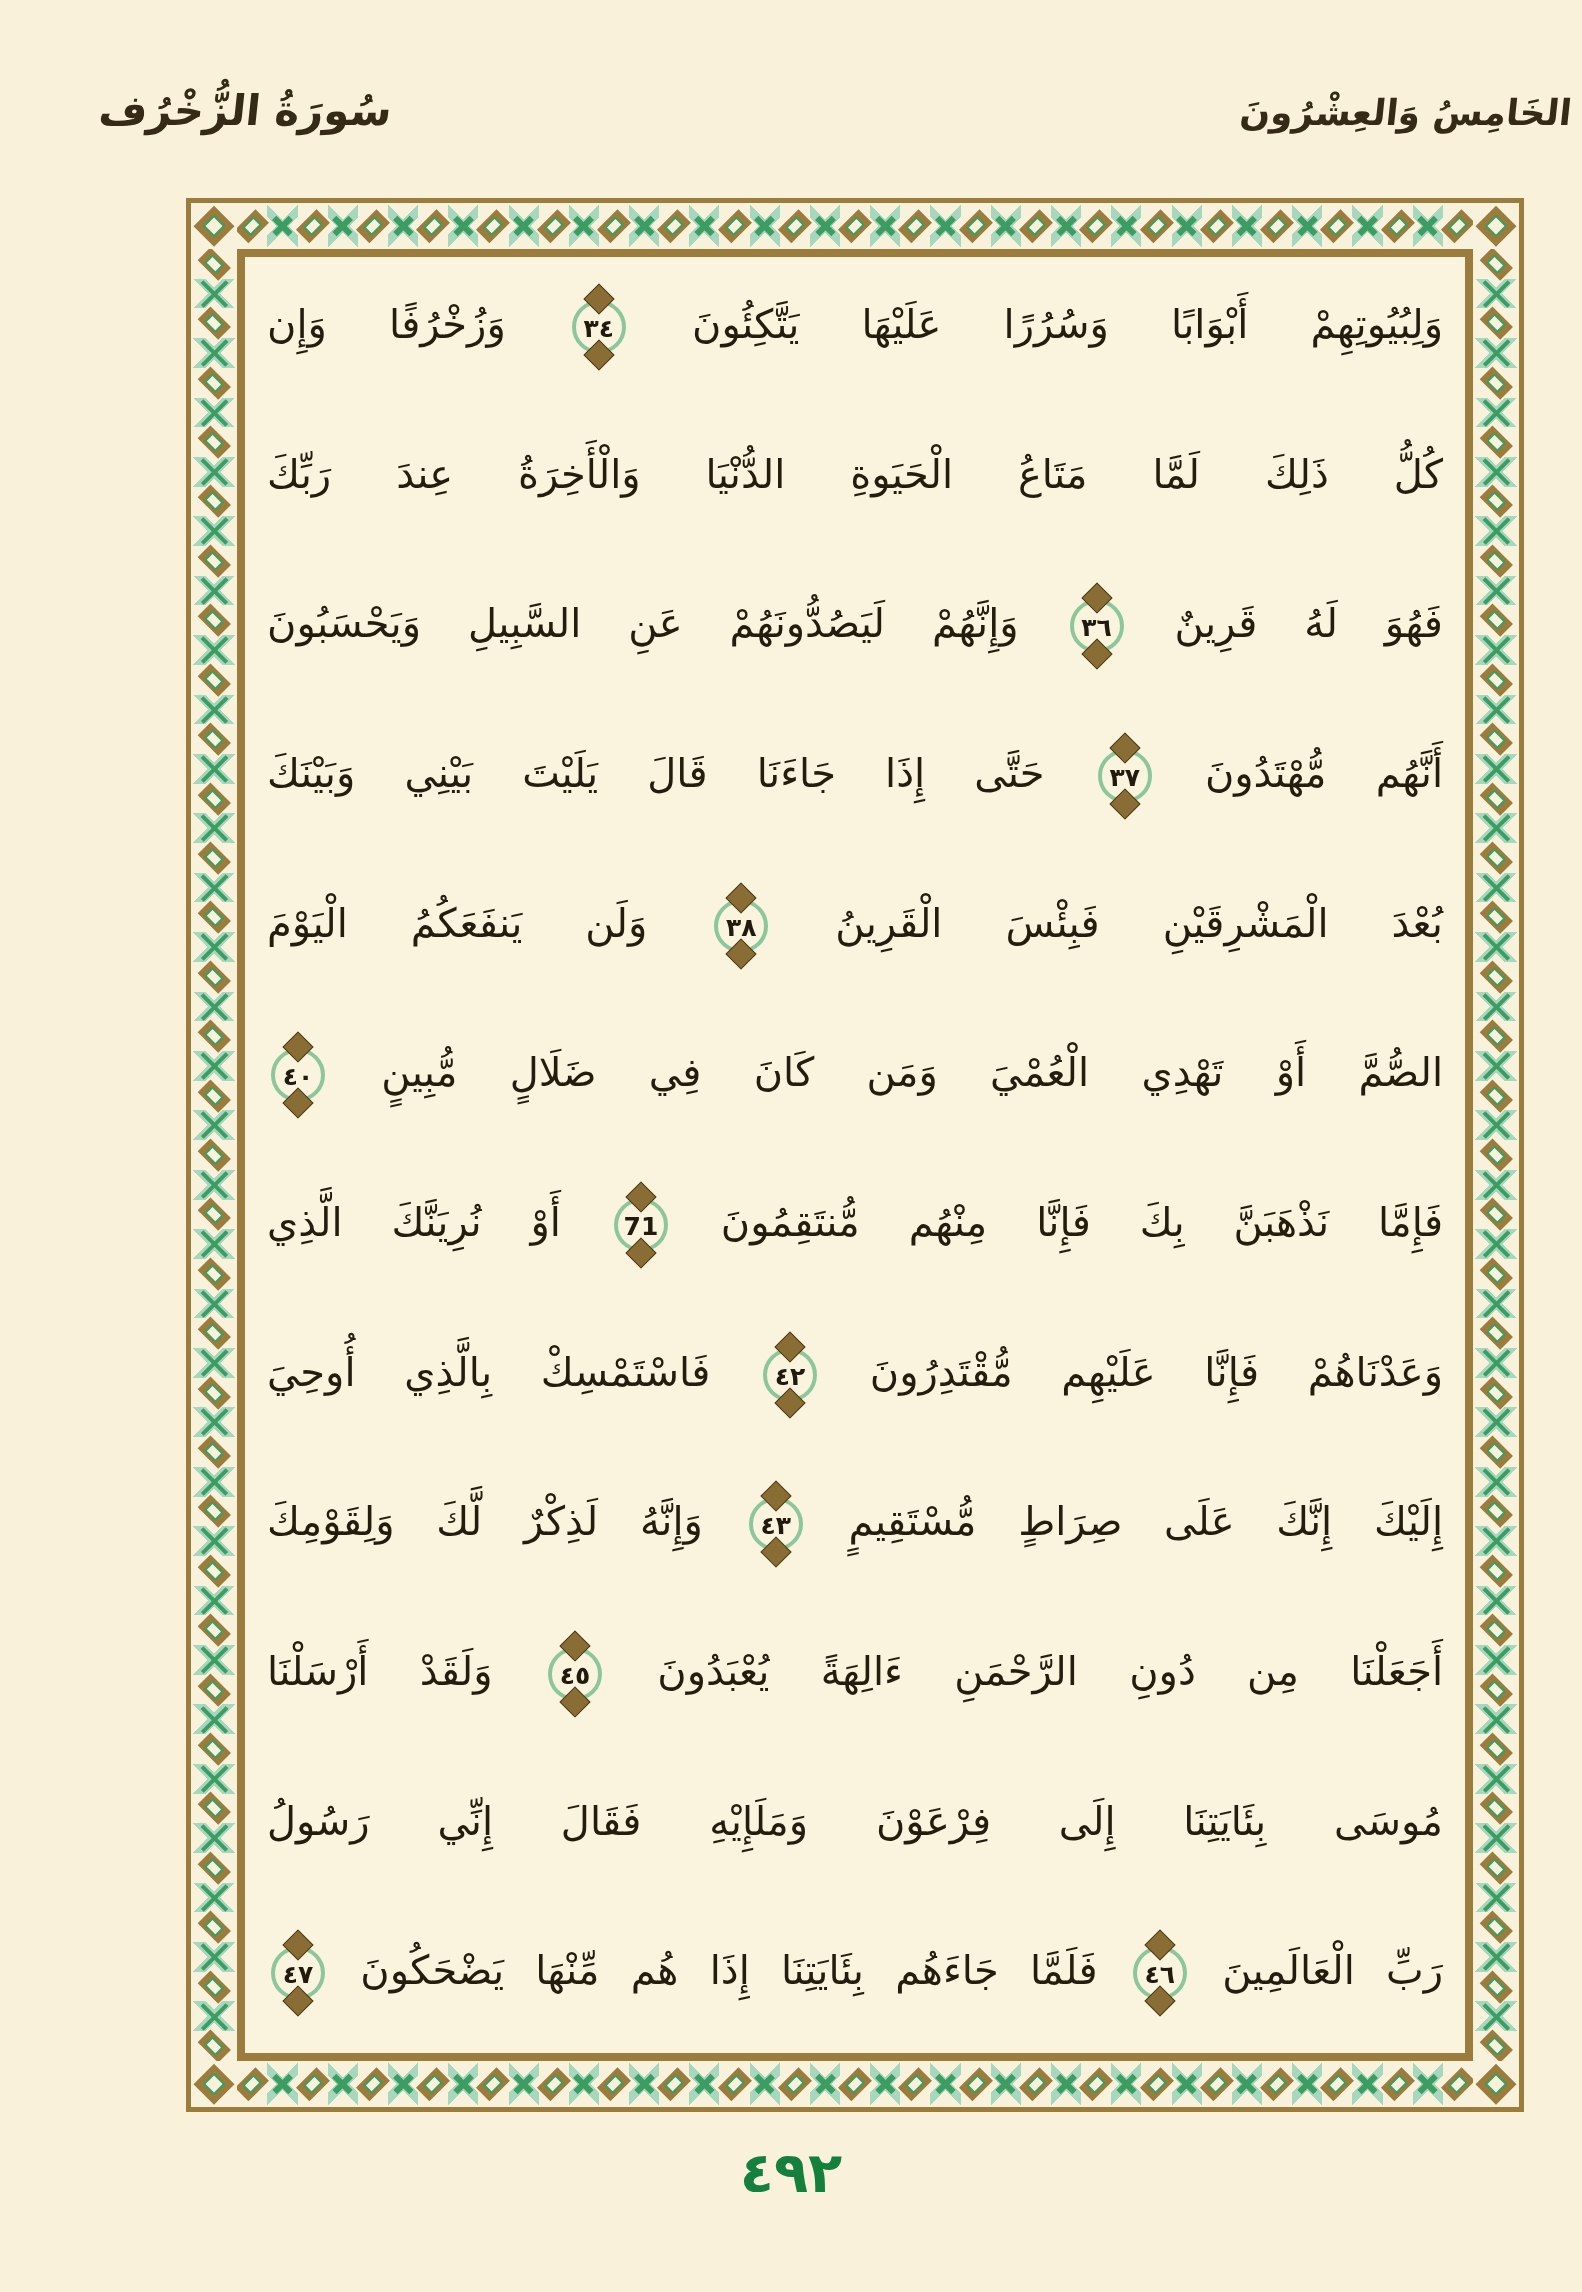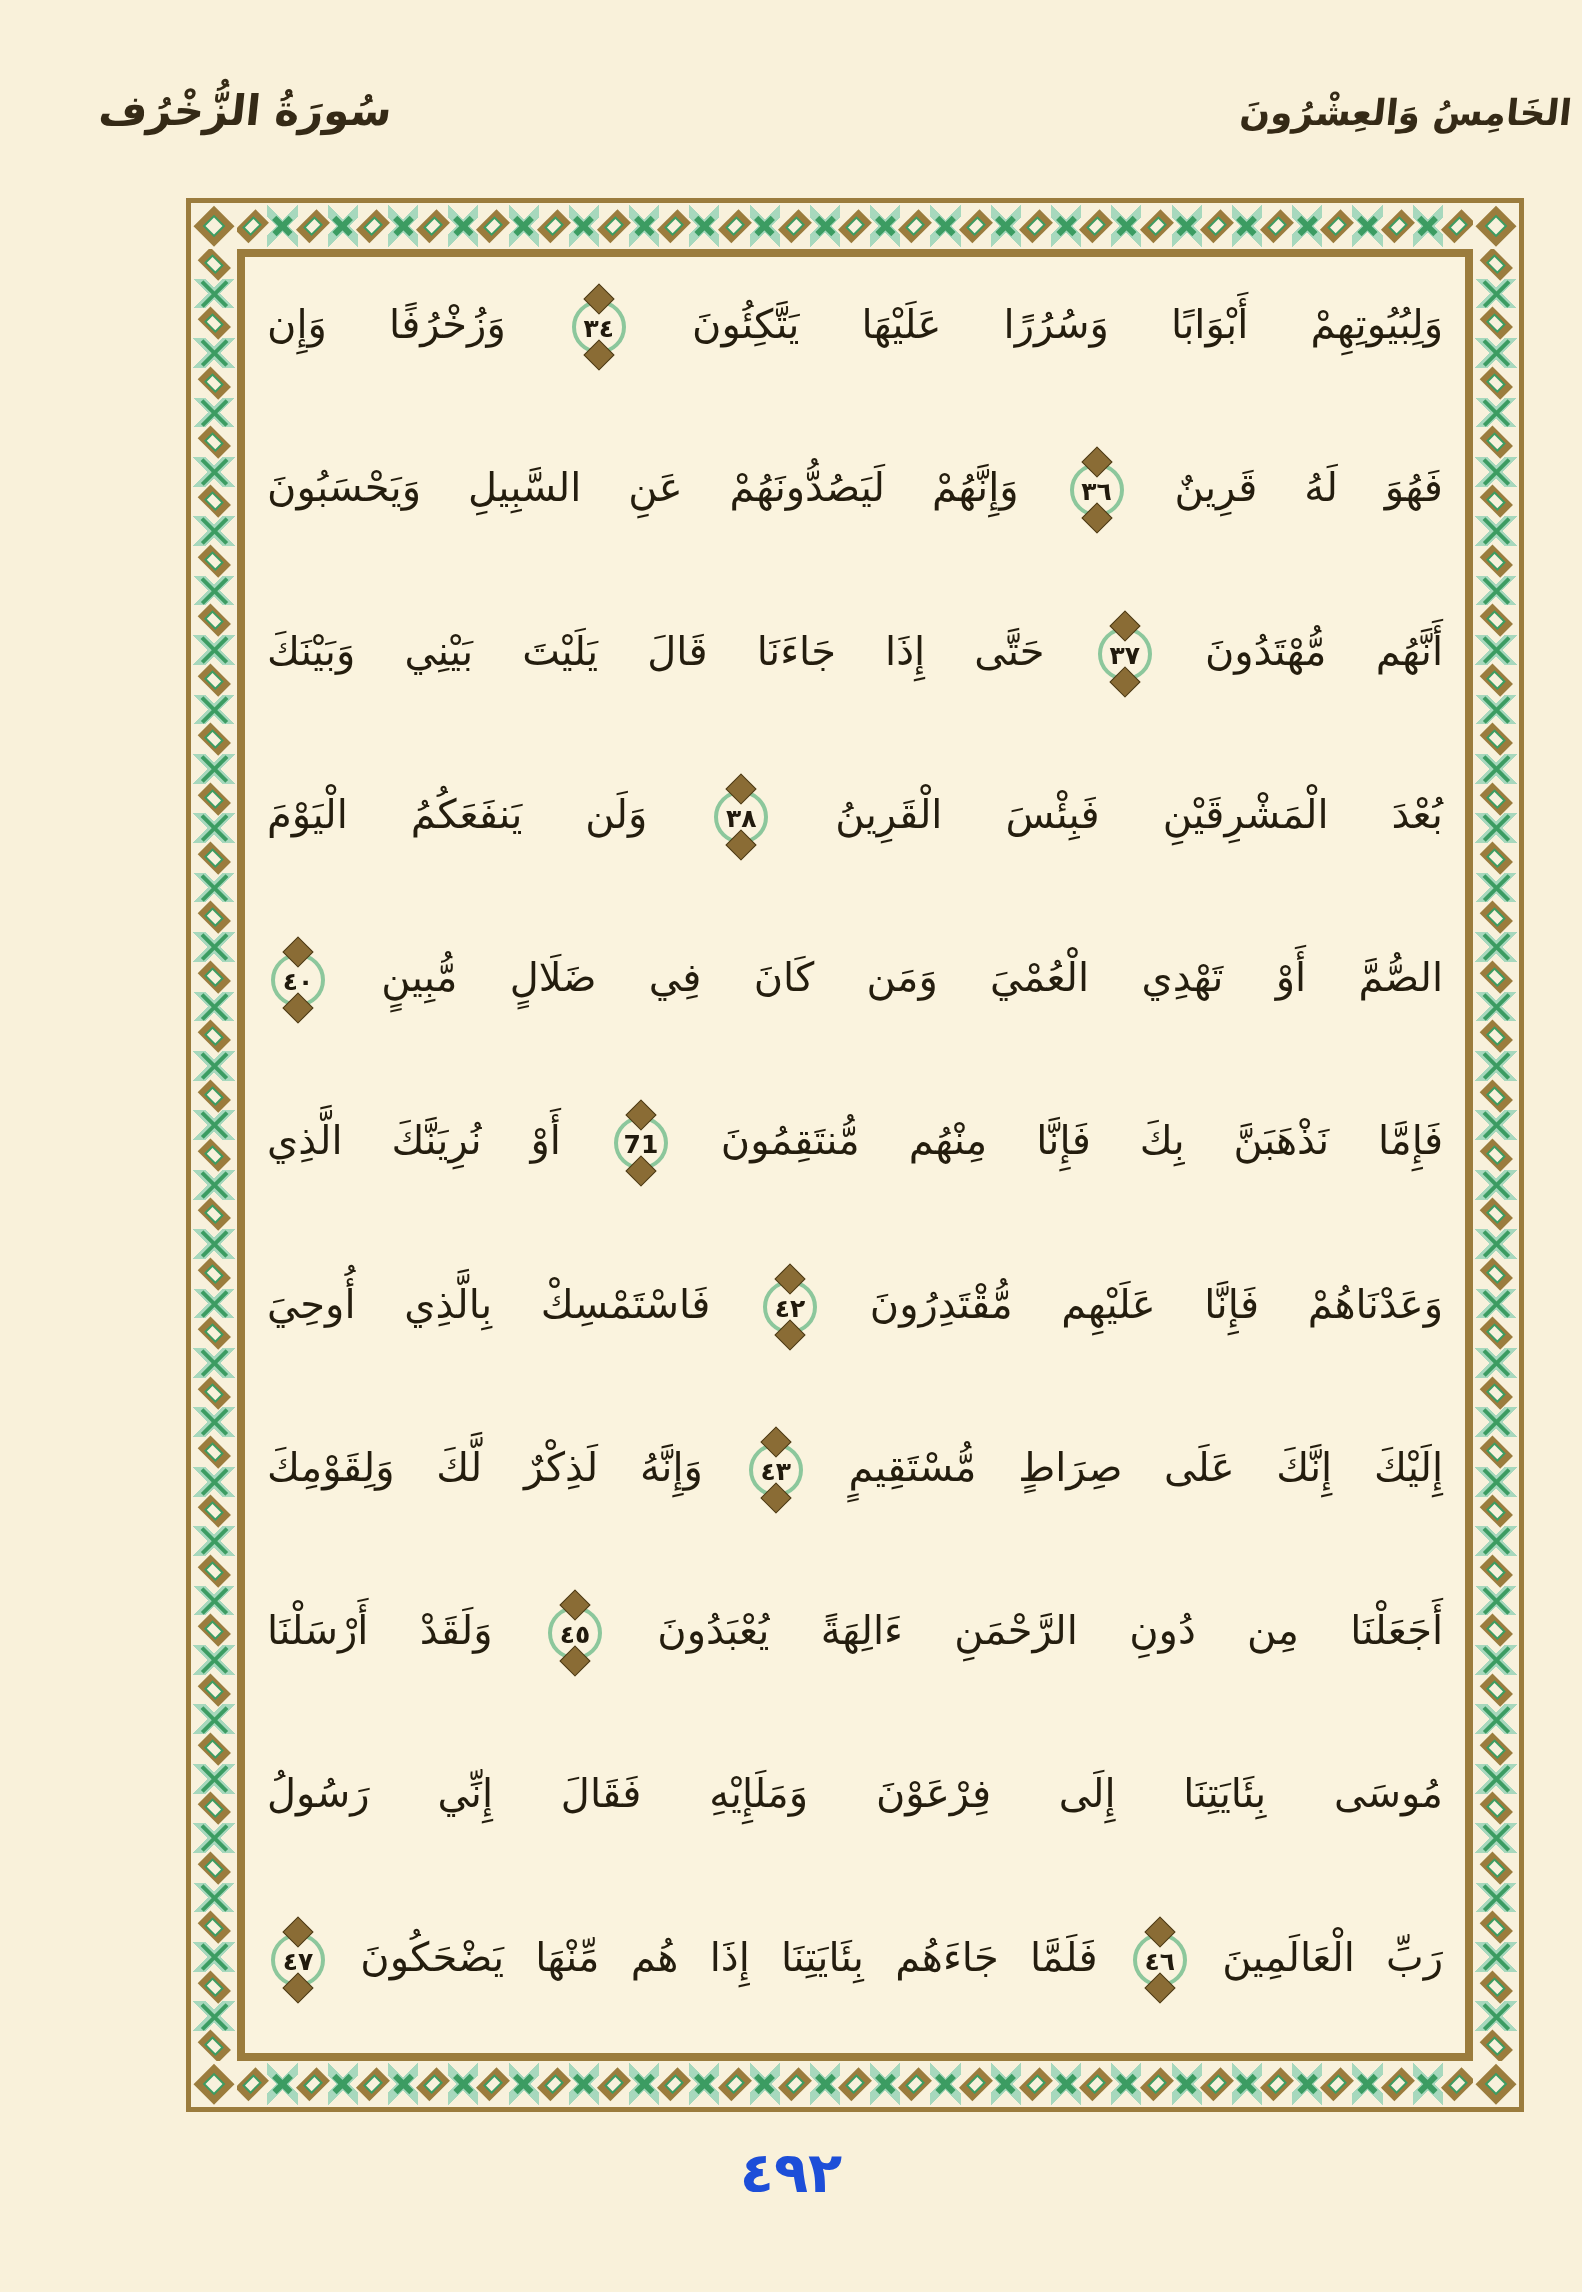--- a/index.html
+++ b/index.html
@@ -121,21 +121,21 @@
   }
   .vmark::before { top:-16px; }
   .vmark::after  { bottom:-16px; }
 
   
   .pageno {
     position:absolute;
     left:0; right:0; top:2140px;
     text-align:center; text-align-last:center;
     font-size:56px; font-weight:bold;
-    color:#1d4ed8;
+    color:#15803d;
   }
 </style>
 </head>
 <body>
 
 <div class="page">
 
   <div class="hdr hdr-surah">سُورَةُ الزُّخْرُف</div>
   <div class="hdr hdr-juz">الجُزْءُ الخَامِسُ وَالعِشْرُونَ</div>
 
@@ -362,20 +362,21 @@
         <div class="motif m-d"></div>
         <div class="motif m-x"></div>
         <div class="motif m-d"></div>
         <div class="motif m-x"></div>
         <div class="motif m-d"></div>
       </div>
 
     <div class="inner">
       <div class="textbox">
           <div class="line"><span class="ayah">وَلِبُيُوتِهِمْ أَبْوَابًا وَسُرُرًا عَلَيْهَا يَتَّكِئُونَ</span> <span class="vmark">٣٤</span> <span class="ayah">وَزُخْرُفًا وَإِن</span></div>
+          <div class="line"><span class="ayah">كُلُّ ذَلِكَ لَمَّا مَتَاعُ الْحَيَوةِ الدُّنْيَا وَالْأَخِرَةُ عِندَ رَبِّكَ</span></div>
           <div class="line"><span class="ayah">فَهُوَ لَهُ قَرِينٌ</span> <span class="vmark">٣٦</span> <span class="ayah">وَإِنَّهُمْ لَيَصُدُّونَهُمْ عَنِ السَّبِيلِ وَيَحْسَبُونَ</span></div>
           <div class="line"><span class="ayah">أَنَّهُم مُّهْتَدُونَ</span> <span class="vmark">٣٧</span> <span class="ayah">حَتَّى إِذَا جَاءَنَا قَالَ يَلَيْتَ بَيْنِي وَبَيْنَكَ</span></div>
           <div class="line"><span class="ayah">بُعْدَ الْمَشْرِقَيْنِ فَبِئْسَ الْقَرِينُ</span> <span class="vmark">٣٨</span> <span class="ayah">وَلَن يَنفَعَكُمُ الْيَوْمَ</span></div>
           <div class="line"><span class="ayah">الصُّمَّ أَوْ تَهْدِي الْعُمْيَ وَمَن كَانَ فِي ضَلَالٍ مُّبِينٍ</span> <span class="vmark">٤٠</span></div>
           <div class="line"><span class="ayah">فَإِمَّا نَذْهَبَنَّ بِكَ فَإِنَّا مِنْهُم مُّنتَقِمُونَ</span> <span class="vmark">71</span> <span class="ayah">أَوْ نُرِيَنَّكَ الَّذِي</span></div>
           <div class="line"><span class="ayah">وَعَدْنَاهُمْ فَإِنَّا عَلَيْهِم مُّقْتَدِرُونَ</span> <span class="vmark">٤٢</span> <span class="ayah">فَاسْتَمْسِكْ بِالَّذِي أُوحِيَ</span></div>
           <div class="line"><span class="ayah">إِلَيْكَ إِنَّكَ عَلَى صِرَاطٍ مُّسْتَقِيمٍ</span> <span class="vmark">٤٣</span> <span class="ayah">وَإِنَّهُ لَذِكْرٌ لَّكَ وَلِقَوْمِكَ</span></div>
           <div class="line"><span class="ayah">أَجَعَلْنَا مِن دُونِ الرَّحْمَنِ ءَالِهَةً يُعْبَدُونَ</span> <span class="vmark">٤٥</span> <span class="ayah">وَلَقَدْ أَرْسَلْنَا</span></div>
           <div class="line"><span class="ayah">مُوسَى بِئَايَتِنَا إِلَى فِرْعَوْنَ وَمَلَإِيْهِ فَقَالَ إِنِّي رَسُولُ</span></div>
           <div class="line"><span class="ayah">رَبِّ الْعَالَمِينَ</span> <span class="vmark">٤٦</span> <span class="ayah">فَلَمَّا جَاءَهُم بِئَايَتِنَا إِذَا هُم مِّنْهَا يَضْحَكُونَ</span> <span class="vmark">٤٧</span></div>

